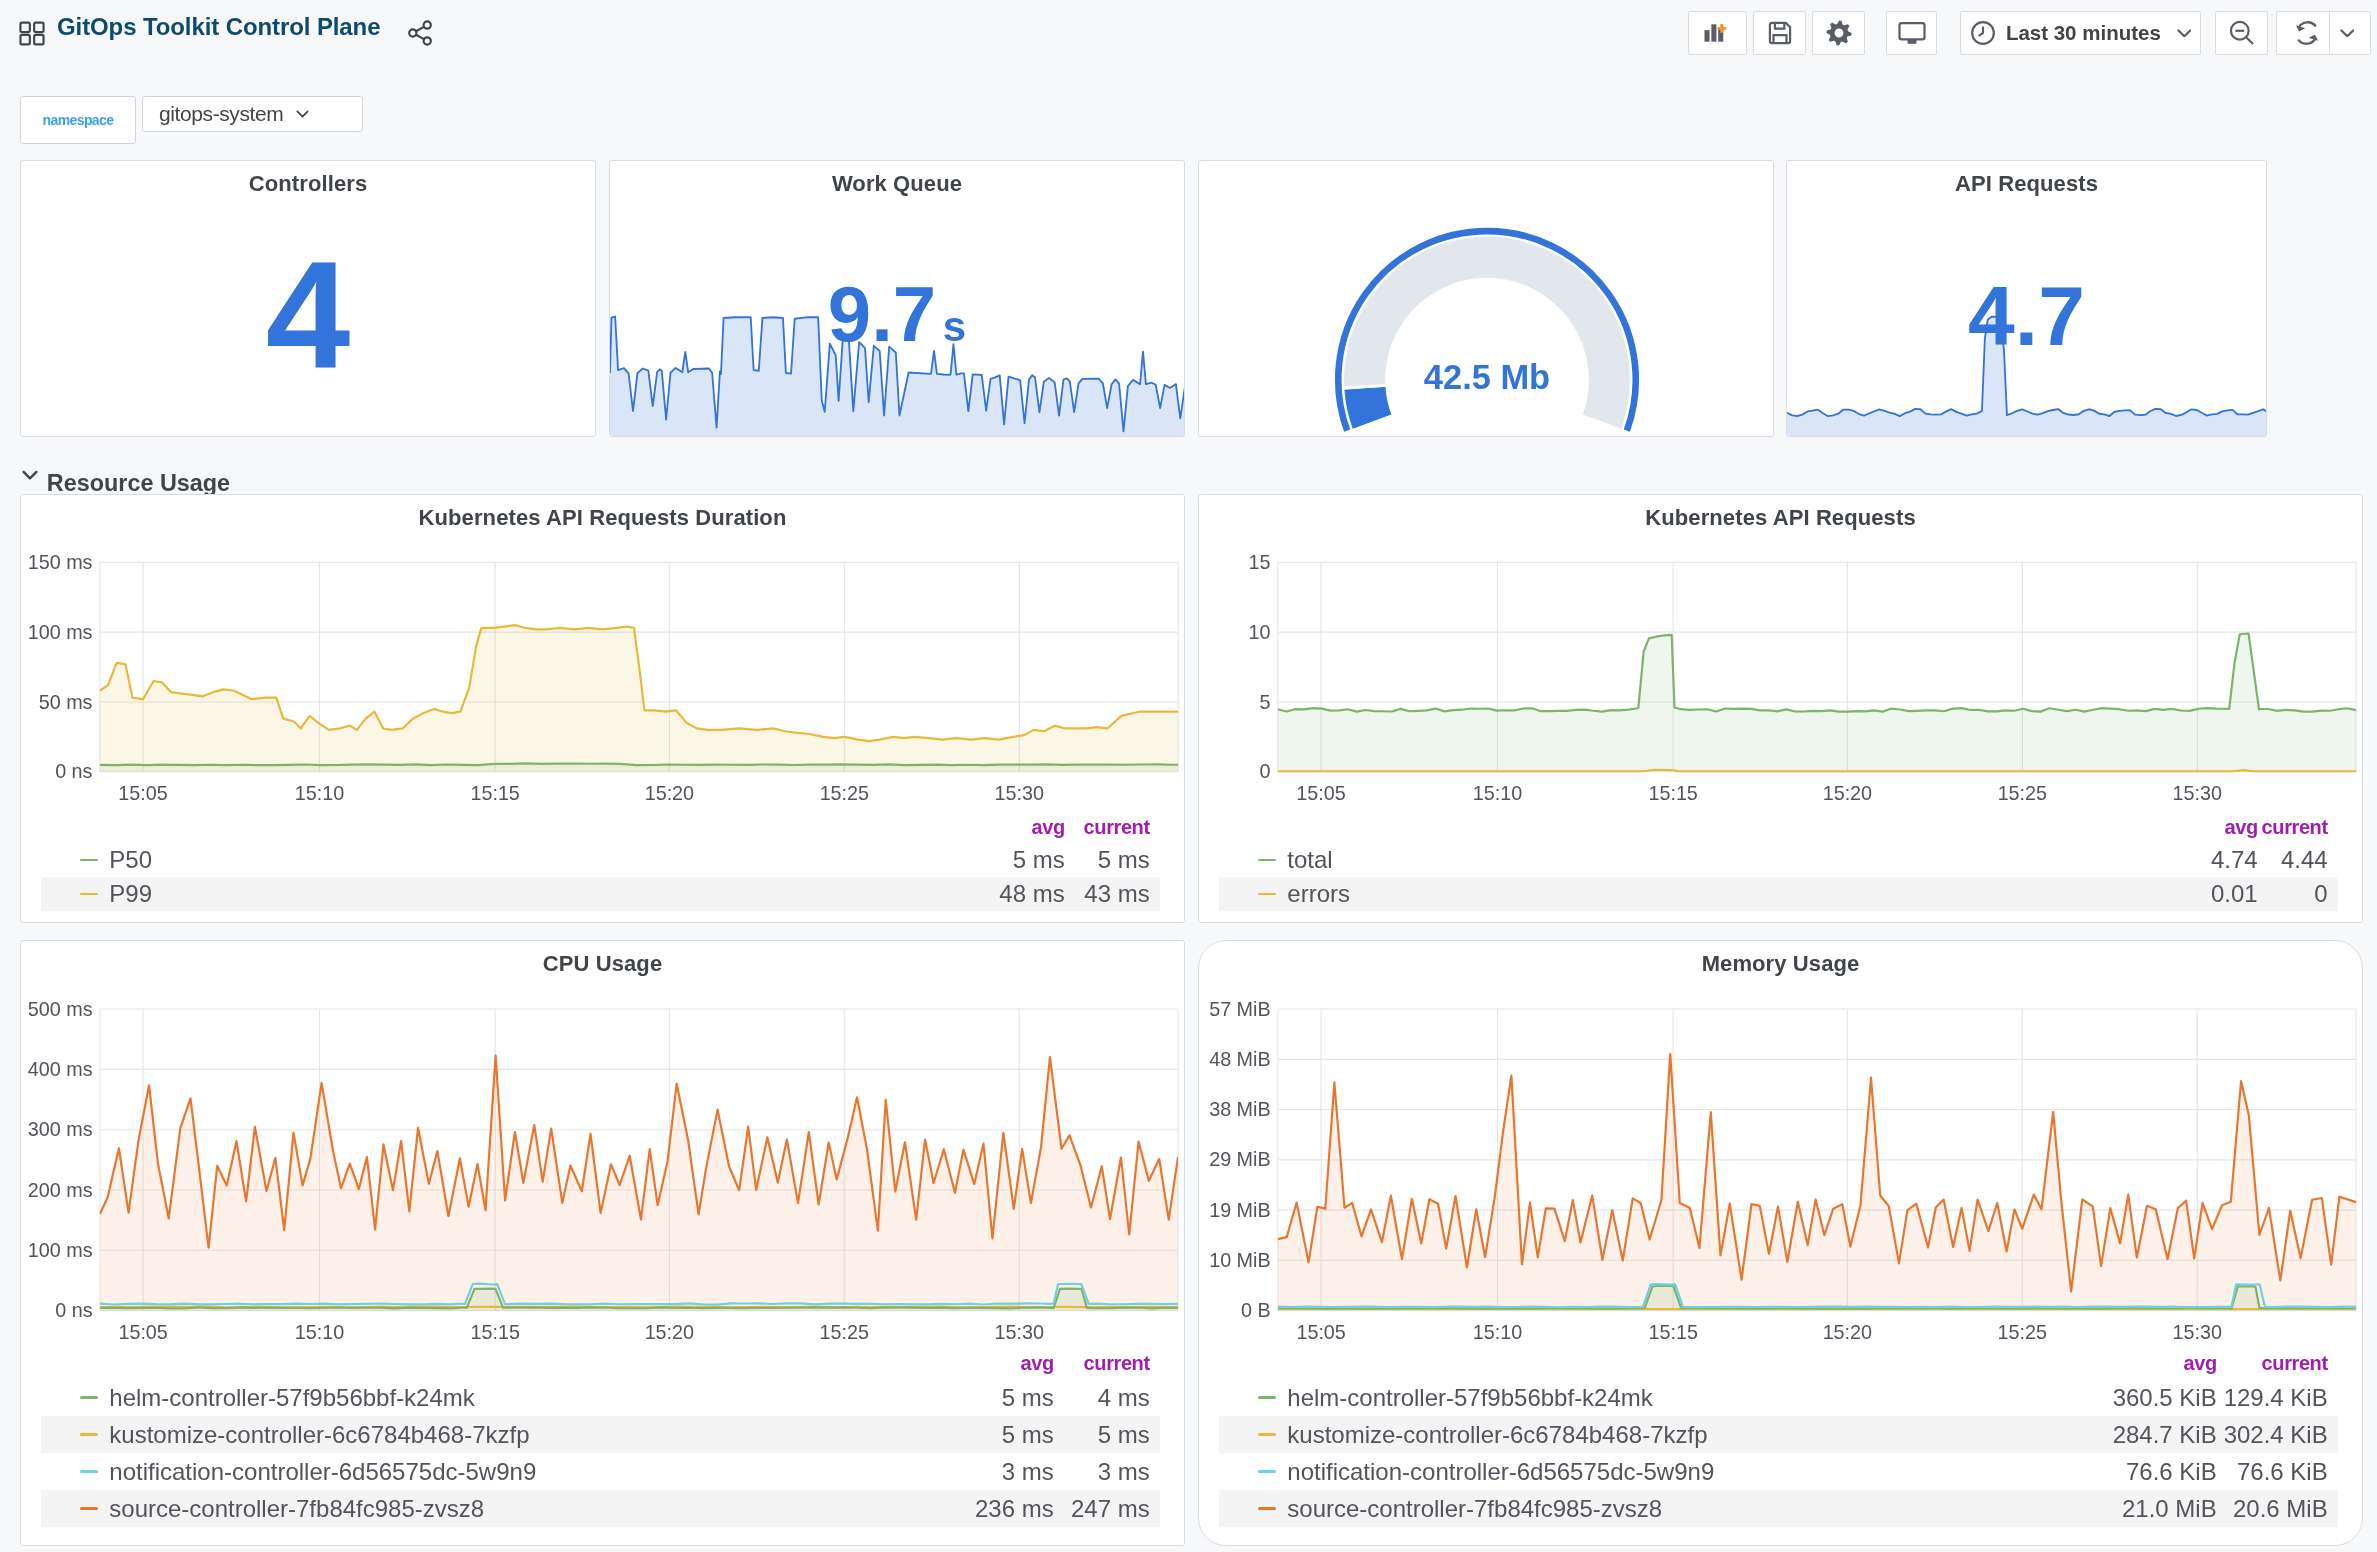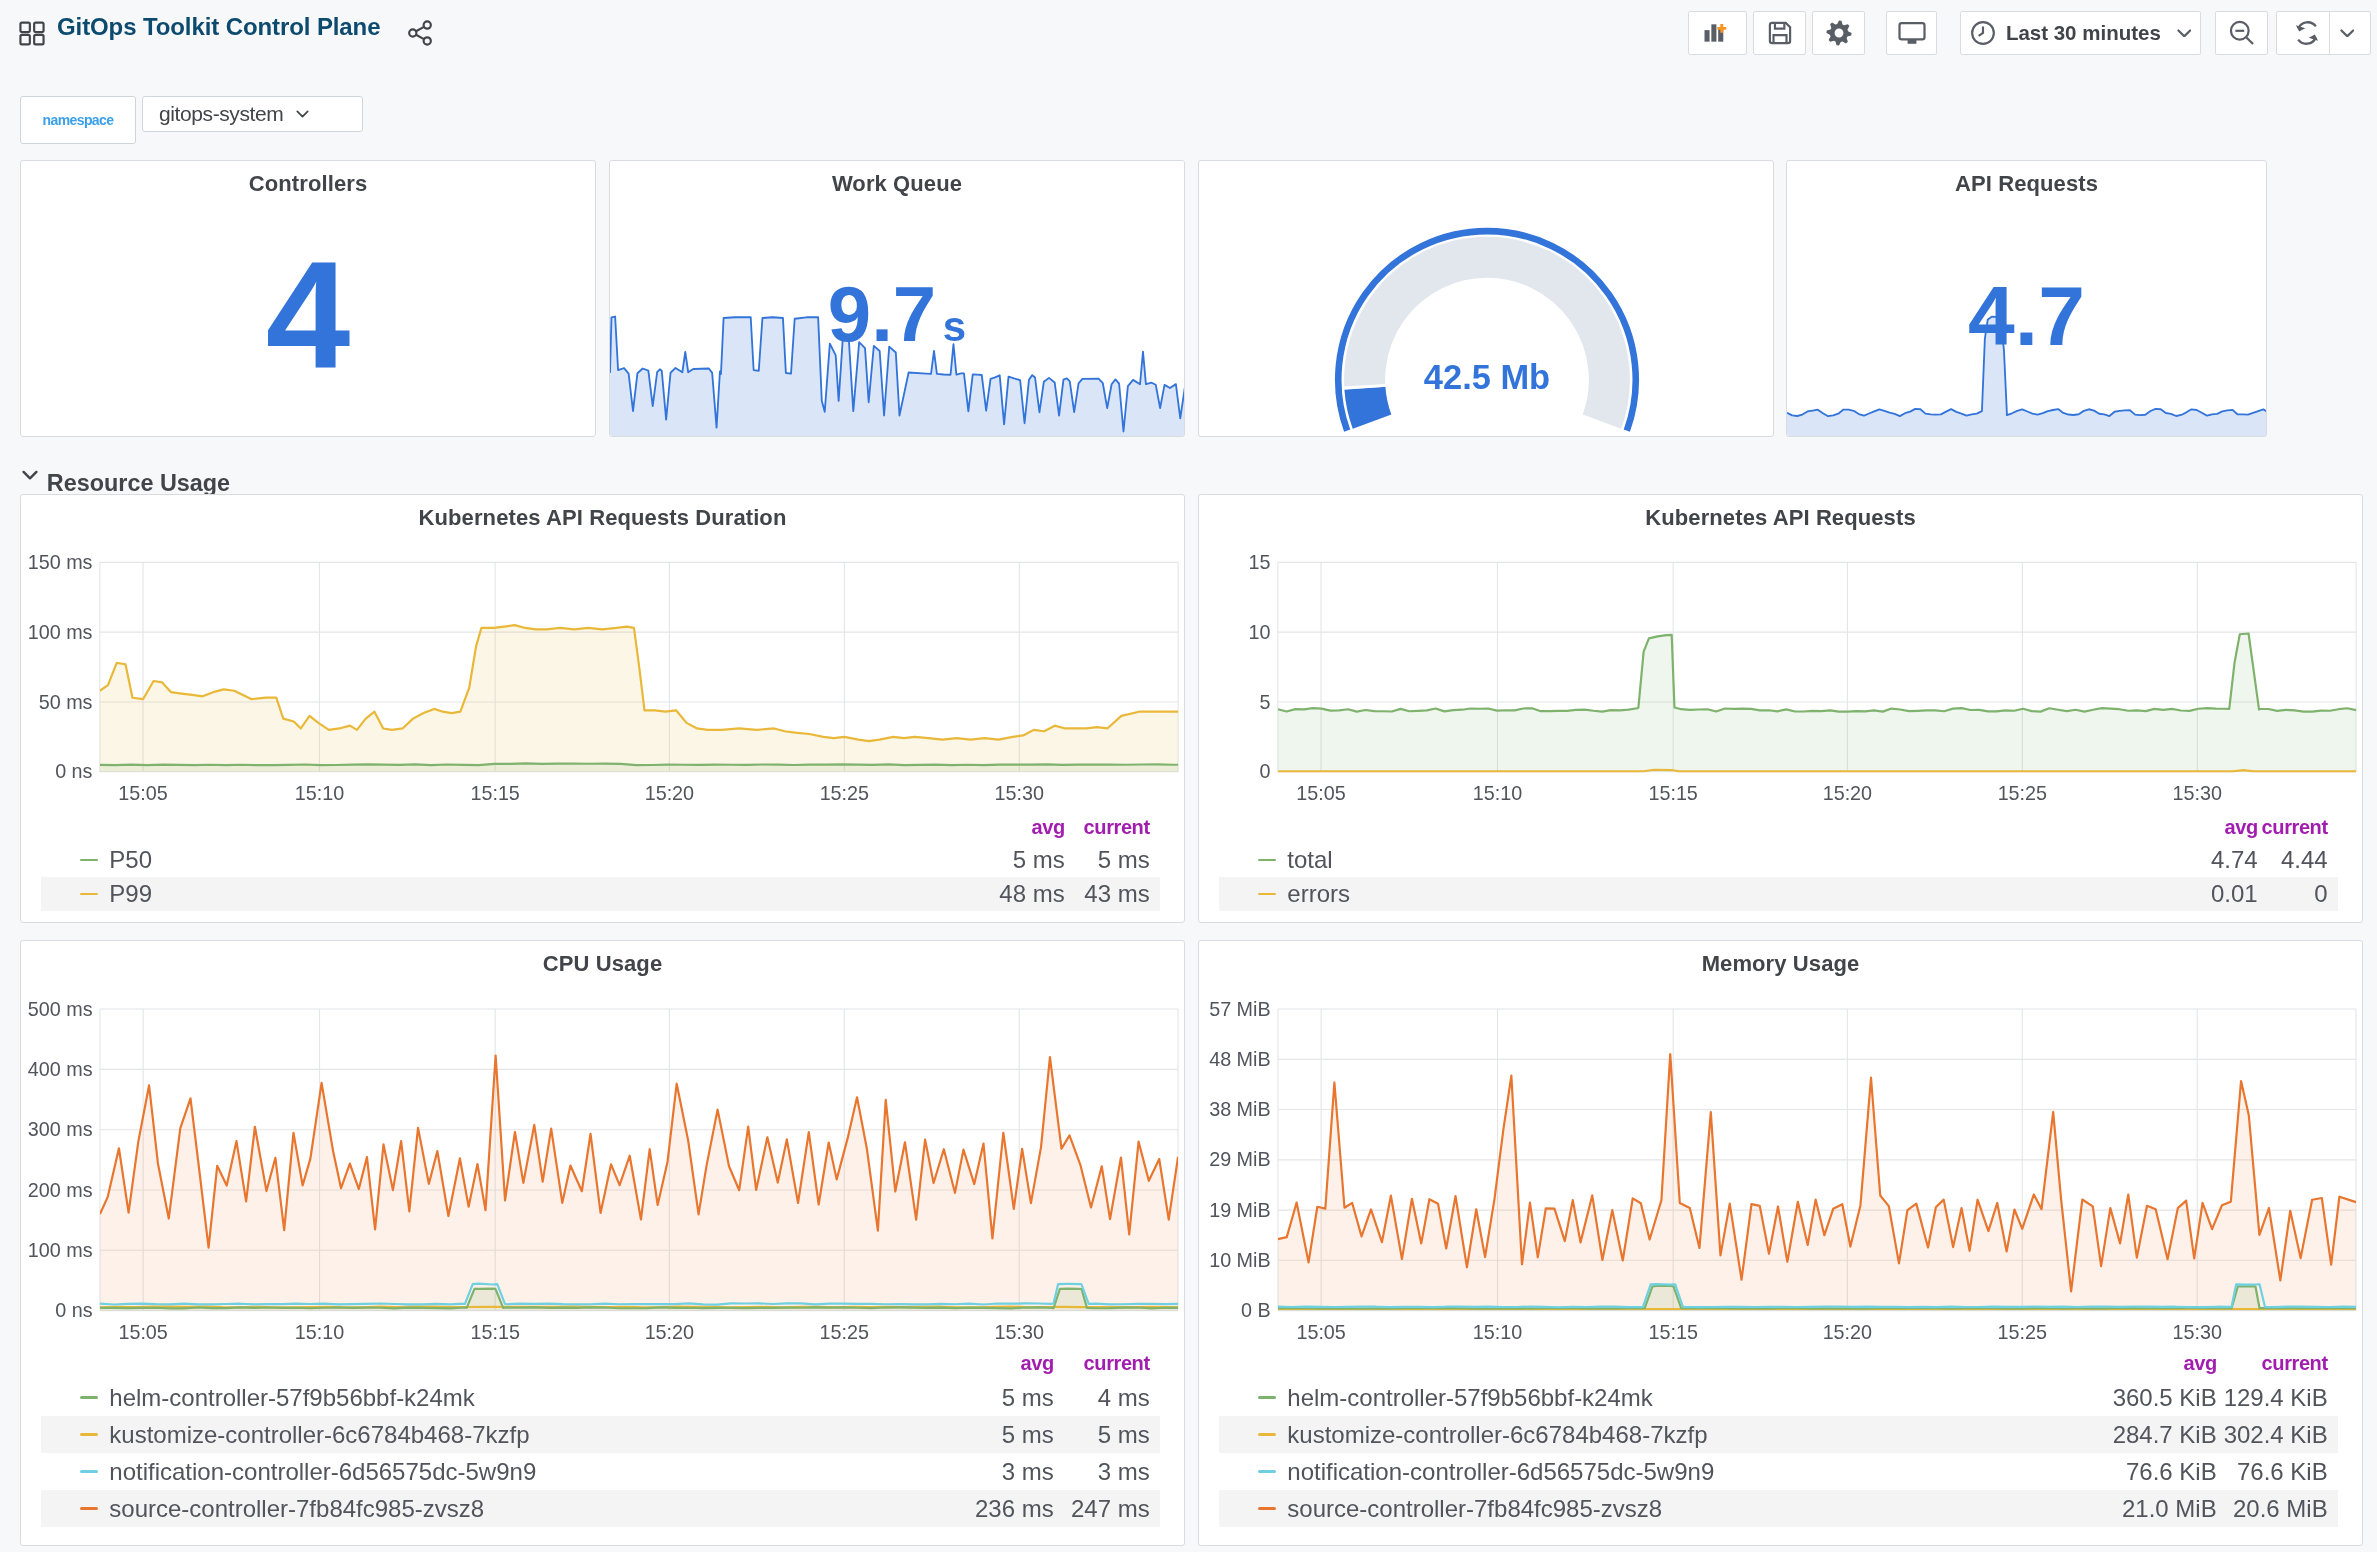--- a/index.html
+++ b/index.html
@@ -352,21 +352,21 @@
         </div>
         <div class="lrow striped" style="height:37px">
           <span class="dash" style="background:#E8762F"></span>
           <span class="lname">source-controller-7fb84fc985-zvsz8</span>
           <span class="sp"></span>
           <span class="v1">236 ms</span>
           <span class="v2" style="width:96px">247 ms</span>
         </div>
       </div>
 </div>
-<div class="panel" style="left:1198px;top:940px;width:1165px;height:606px;">
+<div class="panel" style="left:1198px;top:940px;width:1165px;height:606px;border-radius:28px;">
   <div class="ptitle">Memory Usage</div>
   <svg class="plot" width="1165" height="606" viewBox="0 0 1590 828">
         <line x1="107" y1="93" x2="107" y2="505" stroke="#E4E5E8" stroke-width="1.5"></line>
         <line x1="166" y1="93" x2="166" y2="505" stroke="#E4E5E8" stroke-width="1.5"></line>
         <line x1="407" y1="93" x2="407" y2="505" stroke="#E4E5E8" stroke-width="1.5"></line>
         <line x1="647" y1="93" x2="647" y2="505" stroke="#E4E5E8" stroke-width="1.5"></line>
         <line x1="885" y1="93" x2="885" y2="505" stroke="#E4E5E8" stroke-width="1.5"></line>
         <line x1="1124" y1="93" x2="1124" y2="505" stroke="#E4E5E8" stroke-width="1.5"></line>
         <line x1="1363" y1="93" x2="1363" y2="505" stroke="#E4E5E8" stroke-width="1.5"></line>
         <line x1="1580" y1="93" x2="1580" y2="505" stroke="#E4E5E8" stroke-width="1.5"></line>

